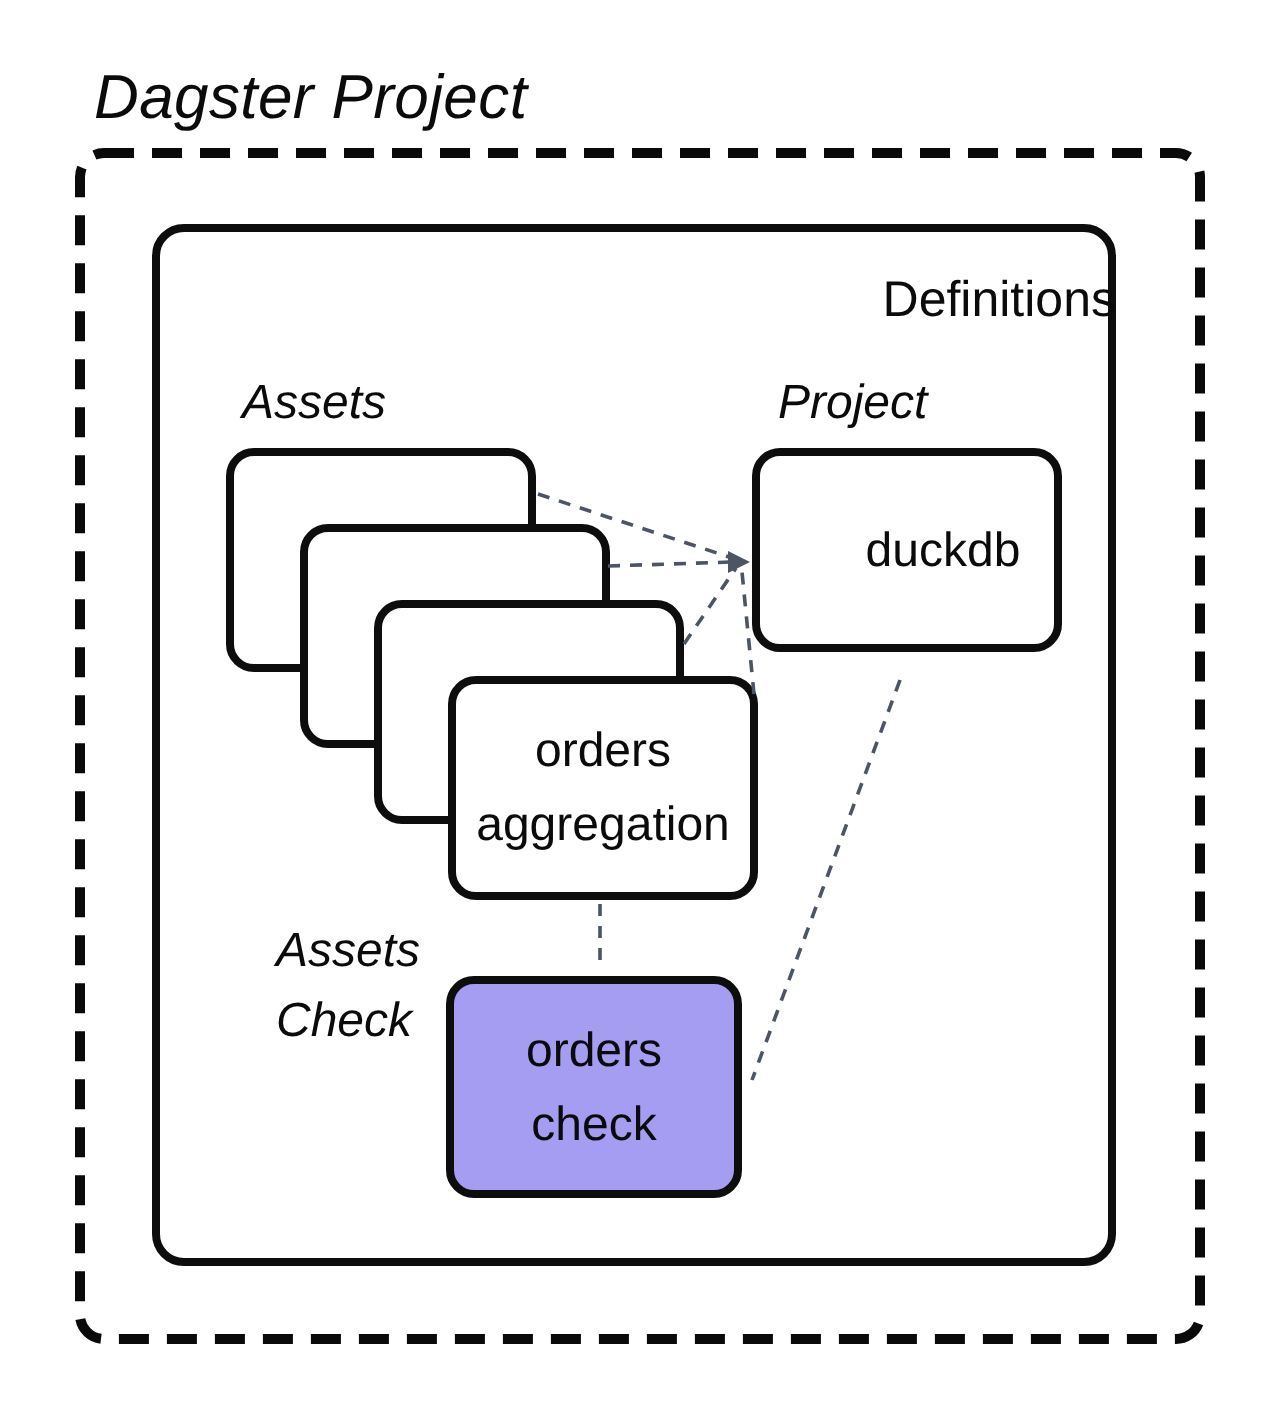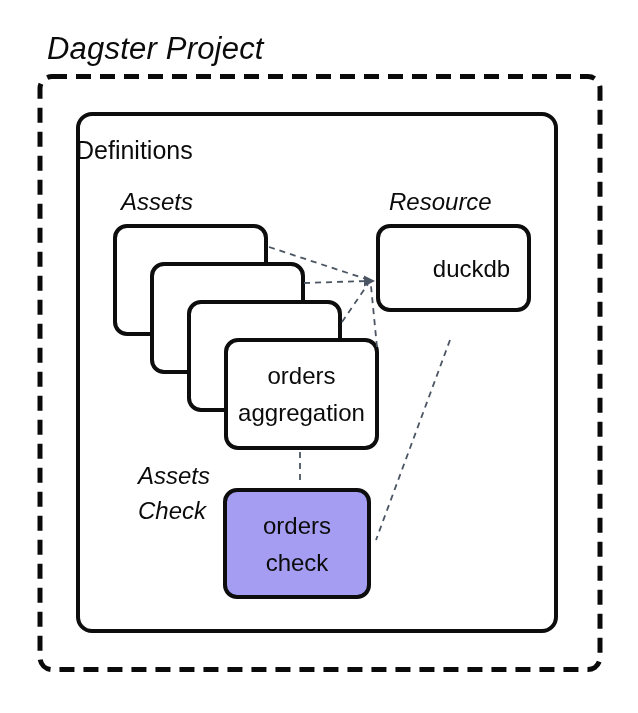--- a/index.html
+++ b/index.html
@@ -39,21 +39,21 @@
     background: #ffffff;
     border: 4px solid var(--card-border);
     border-radius: 16px;
   }
 
   .definitions-label {
     position: absolute;
     left: 76px;
     top: 136px;
     width: 482px;
-    text-align: left;
+    text-align: right;
     font-size: 25px;
     font-weight: 400;
   }
 
   .group-label {
     position: absolute;
     font-size: 24px;
     font-style: italic;
     font-weight: 400;
     line-height: 35px;
@@ -75,21 +75,21 @@
     justify-content: center;
     font-size: 24px;
     line-height: 37px;
     text-align: center;
   }
   .asset-card-1 { left: 113px; top: 224px; }
   .asset-card-2 { left: 150px; top: 262px; }
   .asset-card-3 { left: 187px; top: 300px; }
   .asset-card-4 { left: 224px; top: 338px; }
 
-  .resource-card { left: 376px; top: 224px; height: 88px; padding-left: 36px; }
+  .resource-card { left: 376px; top: 224px; height: 102px; padding-left: 36px; }
 
   .asset-check-card {
     left: 223px; top: 488px;
     width: 148px; height: 111px;
     background: var(--asset-check-fill);
   }
 
   .overlay {
     position: absolute;
     left: 0; top: 0;
@@ -117,21 +117,21 @@
 <div class="canvas">
 
   <div class="diagram-title">Dagster Project</div>
 
   <div class="definitions-box"></div>
 
   <div class="definitions-label">Definitions</div>
 
   <div class="group-label assets-label">Assets</div>
 
-  <div class="group-label resource-label">Resource</div>
+  <div class="group-label resource-label">Project</div>
 
   <div class="group-label asset-check-label">
     <div>Assets</div>
     <div>Check</div>
   </div>
 
   <div class="card asset-card-1"></div>
   <div class="card asset-card-2"></div>
   <div class="card asset-card-3"></div>
 

